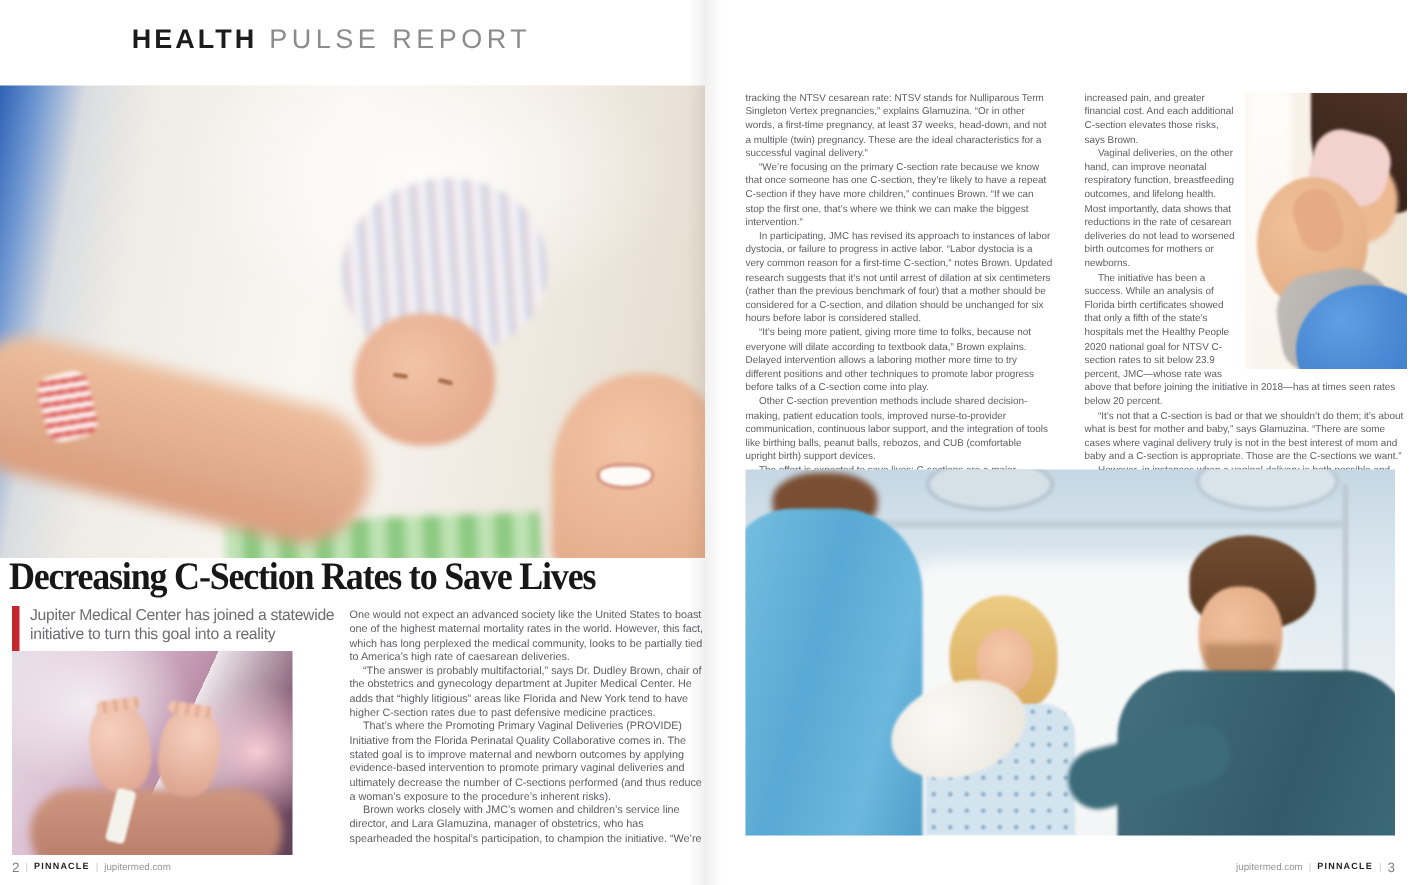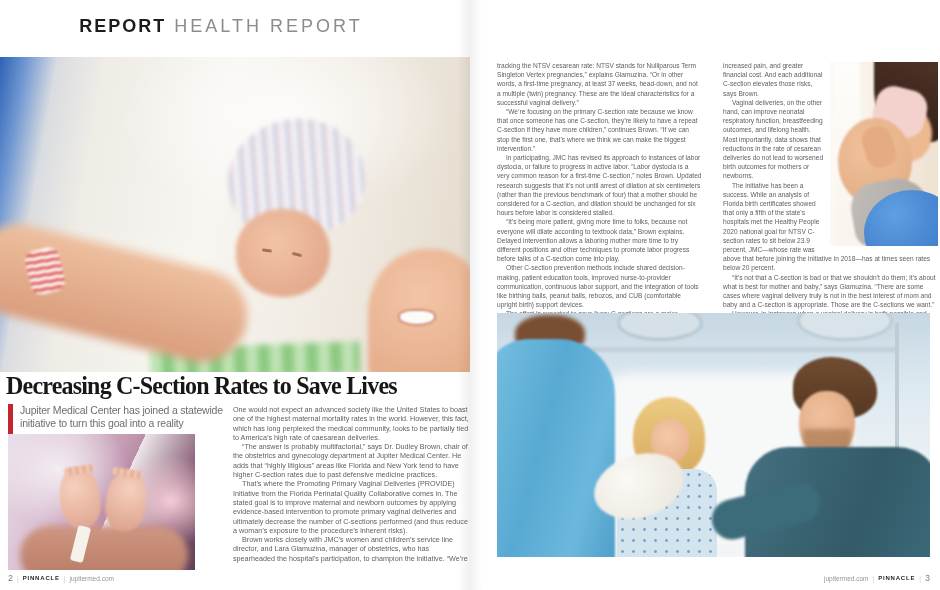--- a/index.html
+++ b/index.html
@@ -123,21 +123,21 @@
   .hp-dadarm{left:214px;top:178px;width:110px;height:40px;border-radius:22px;transform:rotate(-14deg);
      background:#3c6b7a;filter:blur(1.5px);}
 </style>
 </head>
 <body>
 
 <div class="spread">
 
   <div class="abs hdr">
     <div>
-      <span class="brand">REPORT</span><span class="report"> HEALTH REPORT</span>
+      <span class="brand">HEALTH</span><span class="report"> PULSE REPORT</span>
     </div>
   </div>
 
   <div class="photo babyPhoto abs">
     <div class="bp-light"></div>
     <div class="bp-green"></div>
     <div class="bp-arm"></div>
     <div class="bp-bracelet"></div>
     <div class="bp-cap"></div>
     <div class="bp-face"></div>

